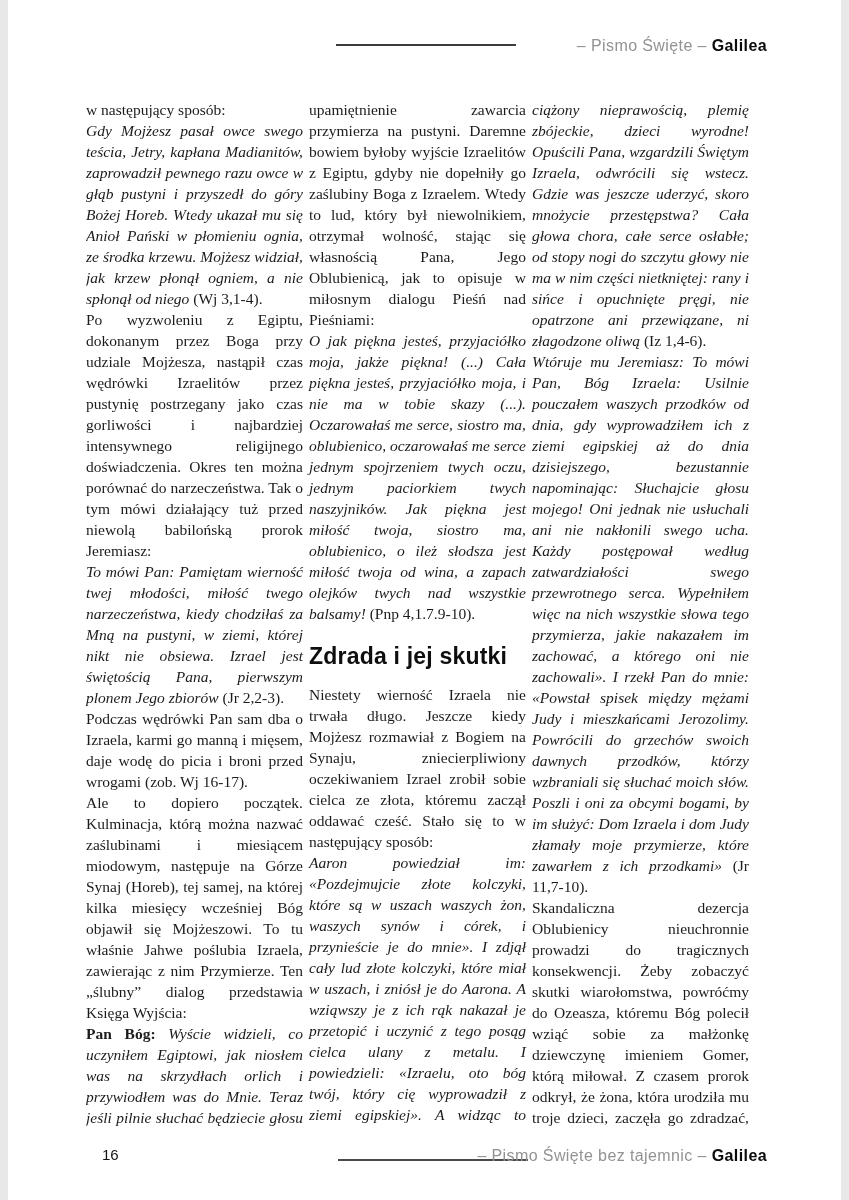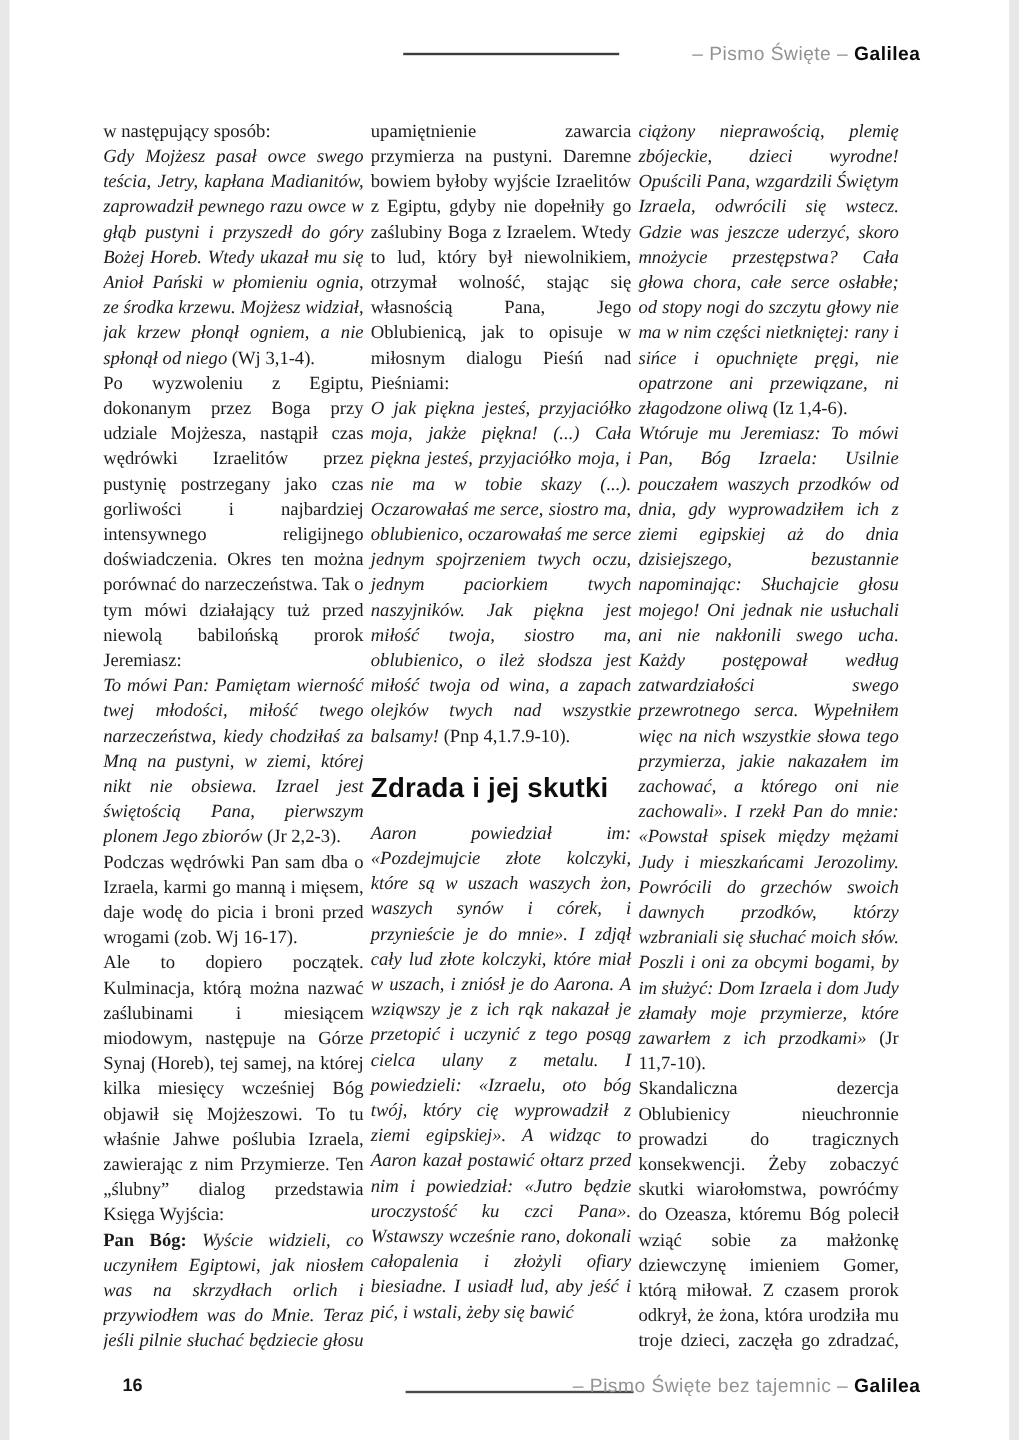--- a/index.html
+++ b/index.html
@@ -25,21 +25,21 @@
     color:#929292; letter-spacing:0.4px;
     white-space:nowrap;
   }
   .header-text { top:36px; }
   .footer-text { top:1146px; }
   .brand { color:#0b0b0b; font-weight:bold; }
   
   .page-number {
     position:absolute; left:94px; top:1146px;
     font-family:"Liberation Sans", sans-serif;
-    font-weight:bold; font-size:15px; color:#141414;text-align:center;
+    font-weight:normal; font-size:15px; color:#141414;text-align:center;
   }
   .footer-rule {
     position:absolute; left:330px; top:1159px;
     width:190px; height:2px; background:#4a4a4a;
   }
   
   .columns {
     position:absolute; left:78px; top:99px;
     width:697px; height:1030px;
     display:flex; gap:6px;
@@ -78,20 +78,21 @@
         <p class="para"><span>Po wyzwoleniu z Egiptu, dokonanym przez Boga przy udziale Mojżesza, nastąpił czas wędrówki Izraelitów przez pustynię postrzegany jako czas gorliwości i najbardziej intensywnego religijnego doświadczenia. Okres ten można porównać do narzeczeństwa. Tak o tym mówi działający tuż przed niewolą babilońską prorok Jeremiasz:</span></p>
         <p class="para"><em>To mówi Pan: Pamiętam wierność twej młodości, miłość twego narzeczeństwa, kiedy chodziłaś za Mną na pustyni, w ziemi, której nikt nie obsiewa. Izrael jest świętością Pana, pierwszym plonem Jego zbiorów</em><span> (Jr 2,2-3).</span></p>
         <p class="para"><span>Podczas wędrówki Pan sam dba o Izraela, karmi go manną i mięsem, daje wodę do picia i broni przed wrogami (zob. Wj 16-17).</span></p>
         <p class="para"><span>Ale to dopiero początek. Kulminacja, którą można nazwać zaślubinami i miesiącem miodowym, następuje na Górze Synaj (Horeb), tej samej, na której kilka miesięcy wcześniej Bóg objawił się Mojżeszowi. To tu właśnie Jahwe poślubia Izraela, zawierając z nim Przymierze. Ten „ślubny” dialog przedstawia Księga Wyjścia:</span></p>
         <p class="para"><strong>Pan Bóg: </strong><em>Wyście widzieli, co uczyniłem Egiptowi, jak niosłem was na skrzydłach orlich i przywiodłem was do Mnie. Teraz jeśli pilnie słuchać będziecie głosu mego i strzec mojego przymierza, będziecie szczególną moją własnością pośród wszystkich narodów, gdyż do Mnie należy cała ziemia. Wy będziecie Mi królestwem kapłanów i ludem świętym</em></p>
       </div>
     <div class="column">
         <p class="para"><span>upamiętnienie zawarcia przymierza na pustyni. Daremne bowiem byłoby wyjście Izraelitów z Egiptu, gdyby nie dopełniły go zaślubiny Boga z Izraelem. Wtedy to lud, który był niewolnikiem, otrzymał wolność, stając się własnością Pana, Jego Oblubienicą, jak to opisuje w miłosnym dialogu Pieśń nad Pieśniami:</span></p>
         <p class="para"><em>O jak piękna jesteś, przyjaciółko moja, jakże piękna! (...) Cała piękna jesteś, przyjaciółko moja, i nie ma w tobie skazy (...). Oczarowałaś me serce, siostro ma, oblubienico, oczarowałaś me serce jednym spojrzeniem twych oczu, jednym paciorkiem twych naszyjników. Jak piękna jest miłość twoja, siostro ma, oblubienico, o ileż słodsza jest miłość twoja od wina, a zapach olejków twych nad wszystkie balsamy!</em><span> (Pnp 4,1.7.9-10).</span></p>
         <h2 class="section-heading">Zdrada i jej skutki</h2>
+        <p class="para"><span>Niestety wierność Izraela nie trwała długo. Jeszcze kiedy Mojżesz rozmawiał z Bogiem na Synaju, zniecierpliwiony oczekiwaniem Izrael zrobił sobie cielca ze złota, któremu zaczął oddawać cześć. Stało się to w następujący sposób:</span></p>
         <p class="para"><em>Aaron powiedział im: «Pozdejmujcie złote kolczyki, które są w uszach waszych żon, waszych synów i córek, i przynieście je do mnie». I zdjął cały lud złote kolczyki, które miał w uszach, i zniósł je do Aarona. A wziąwszy je z ich rąk nakazał je przetopić i uczynić z tego posąg cielca ulany z metalu. I powiedzieli: «Izraelu, oto bóg twój, który cię wyprowadził z ziemi egipskiej». A widząc to Aaron kazał postawić ołtarz przed nim i powiedział: «Jutro będzie uroczystość ku czci Pana». Wstawszy wcześnie rano, dokonali całopalenia i złożyli ofiary biesiadne. I usiadł lud, aby jeść i pić, i wstali, żeby się bawić</em></p>
       </div>
     <div class="column">
         <p class="para"><em>ciążony nieprawością, plemię zbójeckie, dzieci wyrodne! Opuścili Pana, wzgardzili Świętym Izraela, odwrócili się wstecz. Gdzie was jeszcze uderzyć, skoro mnożycie przestępstwa? Cała głowa chora, całe serce osłabłe; od stopy nogi do szczytu głowy nie ma w nim części nietkniętej: rany i sińce i opuchnięte pręgi, nie opatrzone ani przewiązane, ni złagodzone oliwą</em><span> (Iz 1,4-6).</span></p>
         <p class="para"><em>Wtóruje mu Jeremiasz: To mówi Pan, Bóg Izraela: Usilnie pouczałem waszych przodków od dnia, gdy wyprowadziłem ich z ziemi egipskiej aż do dnia dzisiejszego, bezustannie napominając: Słuchajcie głosu mojego! Oni jednak nie usłuchali ani nie nakłonili swego ucha. Każdy postępował według zatwardziałości swego przewrotnego serca. Wypełniłem więc na nich wszystkie słowa tego przymierza, jakie nakazałem im zachować, a którego oni nie zachowali». I rzekł Pan do mnie: «Powstał spisek między mężami Judy i mieszkańcami Jerozolimy. Powrócili do grzechów swoich dawnych przodków, którzy wzbraniali się słuchać moich słów. Poszli i oni za obcymi bogami, by im służyć: Dom Izraela i dom Judy złamały moje przymierze, które zawarłem z ich przodkami»</em><span> (Jr 11,7-10).</span></p>
         <p class="para"><span>Skandaliczna dezercja Oblubienicy nieuchronnie prowadzi do tragicznych konsekwencji. Żeby zobaczyć skutki wiarołomstwa, powróćmy do Ozeasza, któremu Bóg polecił wziąć sobie za małżonkę dziewczynę imieniem Gomer, którą miłował. Z czasem prorok odkrył, że żona, która urodziła mu troje dzieci, zaczęła go zdradzać, oddając się wielu kochankom. Nie mogła być już dłużej jego żoną i została przez niego oddalona.</span></p>
       </div>
   </div>
 
   <div class="page-number">16</div>

